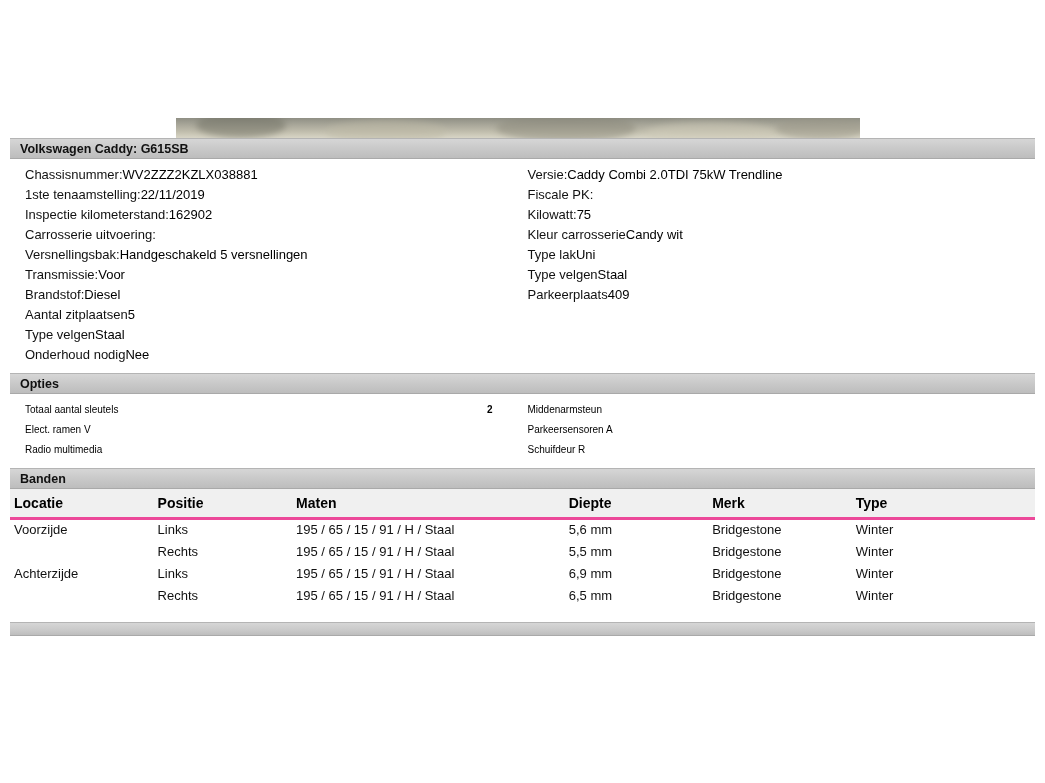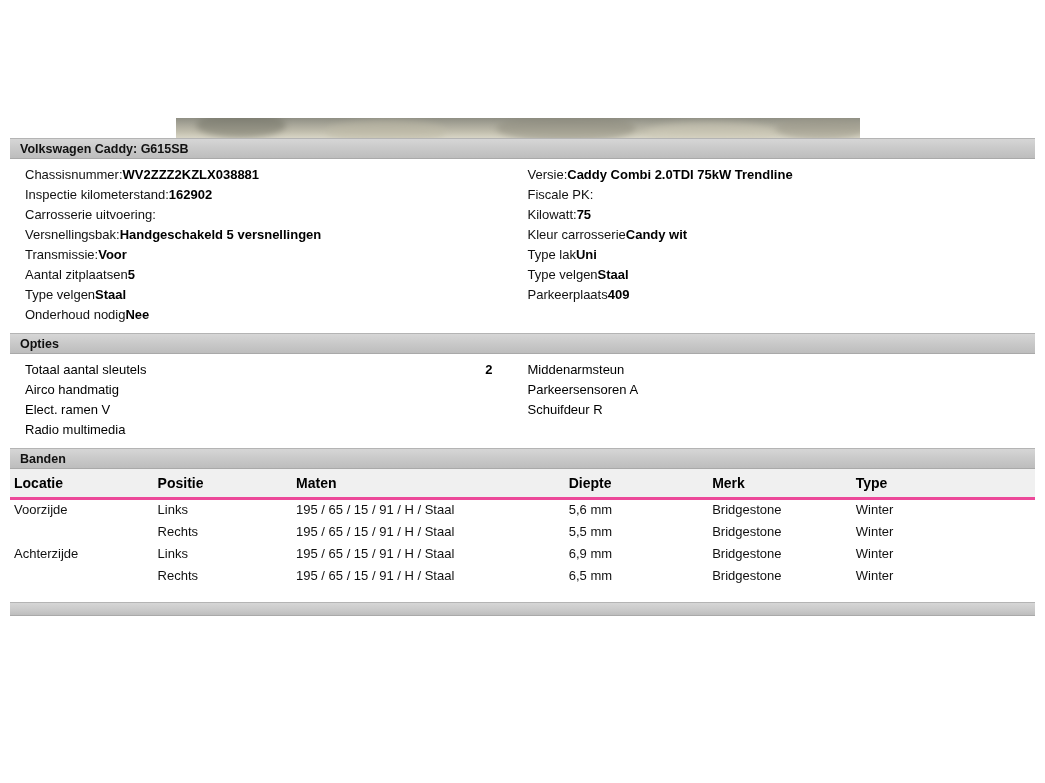--- a/index.html
+++ b/index.html
@@ -74,41 +74,41 @@
     align-items: baseline;
     height: 20px;
     line-height: 20px;
     font-size: 13px;
   }
   .spec-label {
     color: #111;
     white-space: nowrap;
   }
   .spec-value {
-    font-weight: bold;
+    font-weight: normal;
     text-align: right;
     white-space: nowrap;
     color: #000;
   }
   
   .opts-wrap {
     display: flex;
     width: 100%;
     padding-top: 6px;
     box-sizing: border-box;
   }
   .opts-col { width: 50%; box-sizing: border-box; }
   .opts-col.left { padding-left: 15px; padding-right: 30px; }
   .opts-col.right { padding-left: 5px; padding-right: 18px; }
   .opt-row {
     display: flex;
     justify-content: space-between;
     height: 20px;
     line-height: 20px;
-    font-size: 13px;
+    font-size: 10px;
   }
   .opt-qty { font-weight: bold; }
   
   .tyre-table {
     width: 100%;
     border-collapse: collapse;
     font-size: 13px;
     margin-top: 0;
   }
   .tyre-table thead th {
@@ -161,36 +161,44 @@
       <span>Volkswagen Caddy: G615SB</span>
     </div>
 
     <div class="spec-grid">
       <div class="spec-col left">
         <div class="spec-row">
           <span class="spec-label">Chassisnummer:</span>
           <span class="spec-value">WV2ZZZ2KZLX038881</span>
         </div>
         <div class="spec-row">
+          <span class="spec-label">1ste tenaamstelling:</span>
+          <span class="spec-value">22/11/2019</span>
+        </div>
+        <div class="spec-row">
           <span class="spec-label">Inspectie kilometerstand:</span>
           <span class="spec-value">162902</span>
         </div>
         <div class="spec-row">
           <span class="spec-label">Carrosserie uitvoering:</span>
           <span class="spec-value"></span>
         </div>
         <div class="spec-row">
           <span class="spec-label">Versnellingsbak:</span>
           <span class="spec-value">Handgeschakeld 5 versnellingen</span>
         </div>
         <div class="spec-row">
           <span class="spec-label">Transmissie:</span>
           <span class="spec-value">Voor</span>
         </div>
         <div class="spec-row">
+          <span class="spec-label">Brandstof:</span>
+          <span class="spec-value">Diesel</span>
+        </div>
+        <div class="spec-row">
           <span class="spec-label">Aantal zitplaatsen</span>
           <span class="spec-value">5</span>
         </div>
         <div class="spec-row">
           <span class="spec-label">Type velgen</span>
           <span class="spec-value">Staal</span>
         </div>
         <div class="spec-row">
           <span class="spec-label">Onderhoud nodig</span>
           <span class="spec-value">Nee</span>
@@ -233,24 +241,20 @@
 
     <div class="section-head">
       <span>Opties</span>
     </div>
 
     <div class="opts-wrap">
       <div class="opts-col left">
         <div class="opt-row">
           <span>Totaal aantal sleutels</span>
           <span class="opt-qty">2</span>
-        </div>
-        <div class="opt-row">
-          <span>Airco handmatig</span>
-          <span class="opt-qty"></span>
         </div>
         <div class="opt-row">
           <span>Elect. ramen V</span>
           <span class="opt-qty"></span>
         </div>
         <div class="opt-row">
           <span>Radio multimedia</span>
           <span class="opt-qty"></span>
         </div>
       </div>

